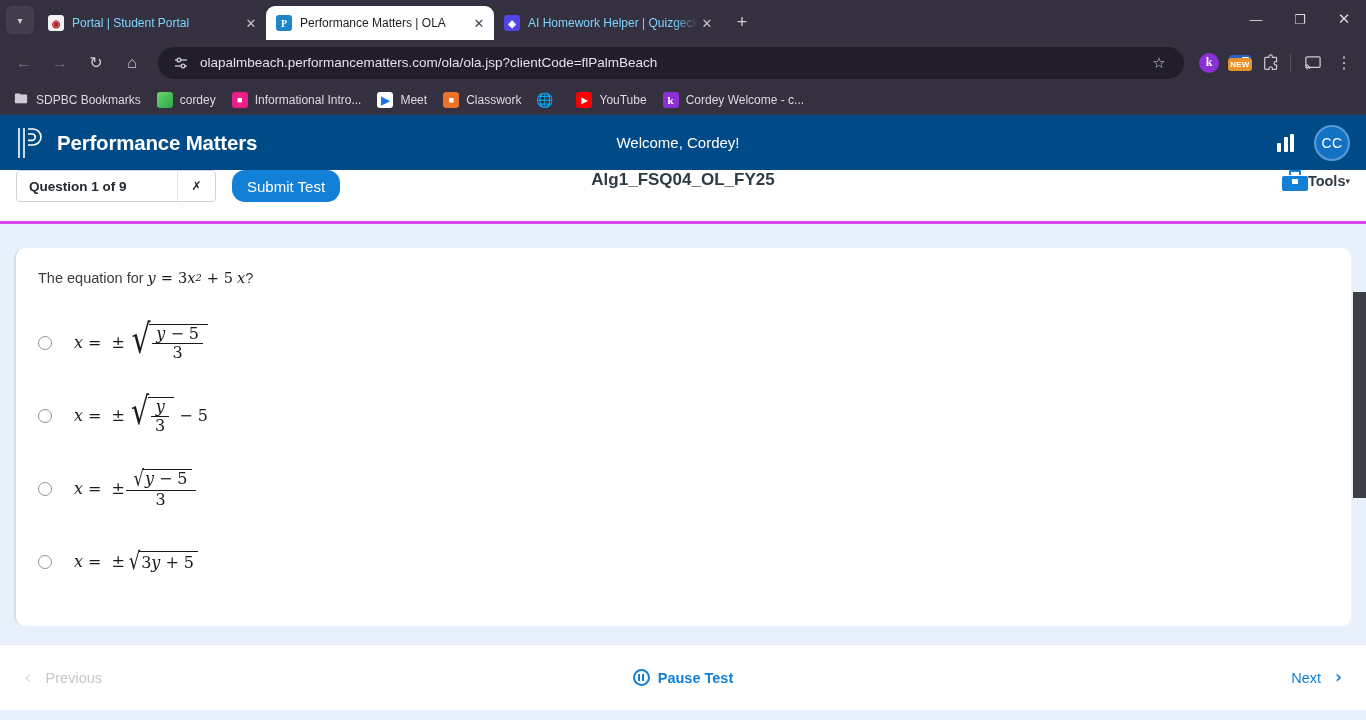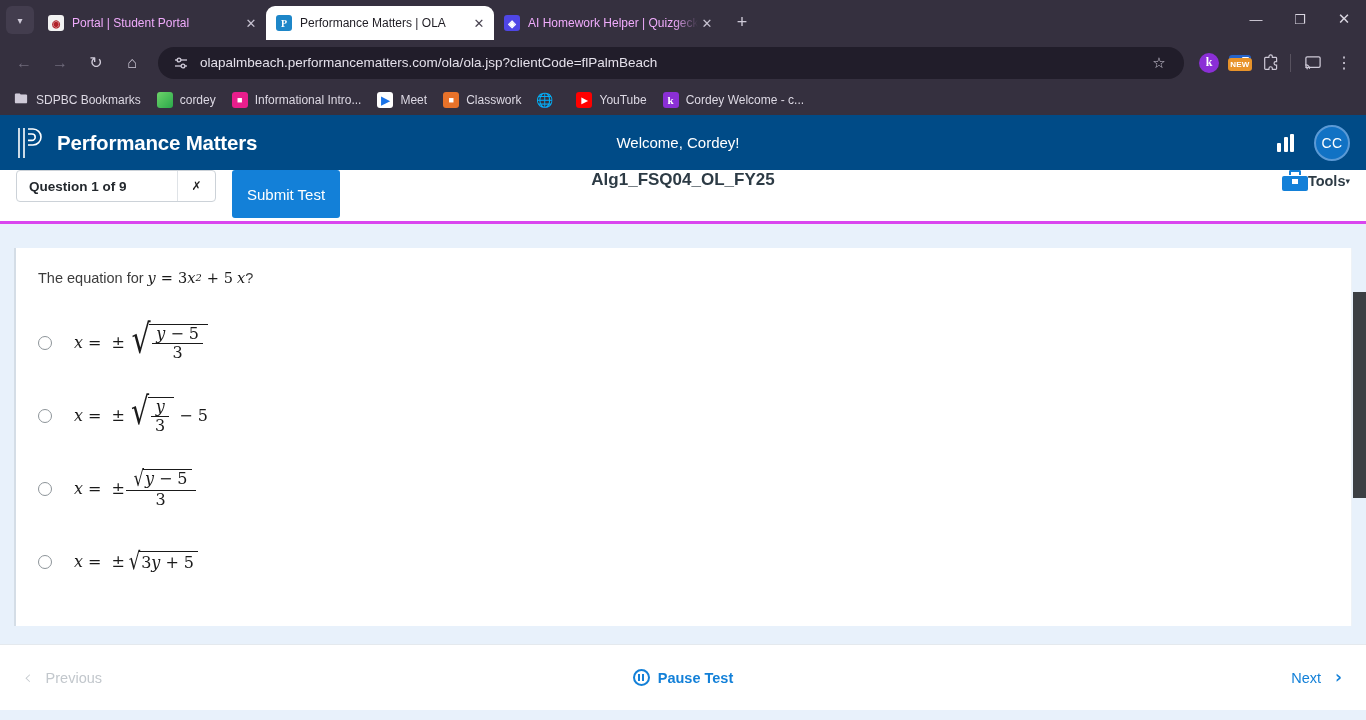--- a/index.html
+++ b/index.html
@@ -56,21 +56,21 @@
     overflow: hidden;
   }
   .fav-portal { background: #f2f2f2; color:#b12028; }
   .fav-pm { background: #1d86c8; color: #fff; font-family: "Liberation Serif", serif; }
   .fav-quiz { background: #4f46e5; color: #fff; }
   .tab-title {
     flex: 1 1 auto;
     white-space: nowrap;
     overflow: hidden;
     text-overflow: clip;
-    color: #f0abfc;
+    color: #7dd3fc;
     -webkit-mask-image: linear-gradient(to right, #000 86%, transparent 100%);
             mask-image: linear-gradient(to right, #000 86%, transparent 100%);
   }
   .tab-close {
     width: 18px; height: 18px;
     display: flex; align-items: center; justify-content: center;
     font-size: 13px; color: #c6c1d0;
     flex: 0 0 auto;
     border-radius: 50%;
   }
@@ -301,27 +301,27 @@
     white-space: nowrap;
   }
   .q-select-arrow {
     width: 38px; height: 100%;
     border-left: 1px solid #dfe3e7;
     display: flex; align-items: center; justify-content: center;
     color: #1c1c1c; font-size: 12px;
   }
   .submit-btn {
     margin-left: 16px;
-    height: 48px;
+    height: 32px;
     padding: 0 15px;
     background: #1380d8;
     color: #fff;
     font-size: 15px;
     border: none;
-    border-radius: 3px;
+    border-radius: 13px;
     display: flex; align-items: center;
     cursor: pointer;
     flex: 0 0 auto;
     font-family: "Liberation Sans", sans-serif;
   }
   .test-title {
     position: absolute; left: 0; right: 0;
     text-align: center;
     font-size: 17px;
     font-weight: bold;
@@ -367,20 +367,21 @@
     padding: 24px 14px 0 14px;
     position: relative;
   }
   .question-card {
     background: #ffffff;
     height: 378px;
     border-left: 2px solid #d4dde6;
     border-right: 1px solid #eef2f6;
     position: relative;
     overflow: hidden;
+    border-radius: 10px;
   }
   .q-text {
     padding: 20px 0 0 22px;
     font-size: 14.5px;
     color: #3c3c3c;
     line-height: 1.4;
     display: flex;
     align-items: baseline;
     flex-wrap: wrap;
     gap: 0;

